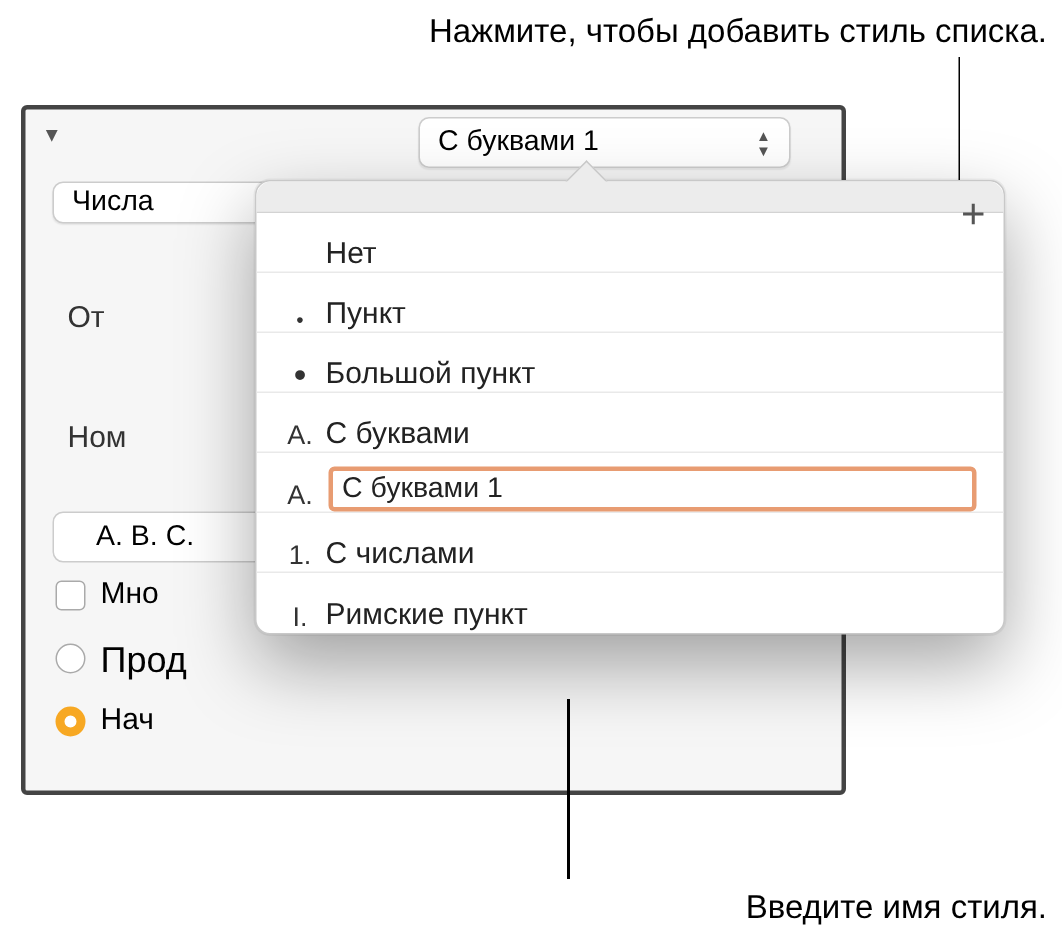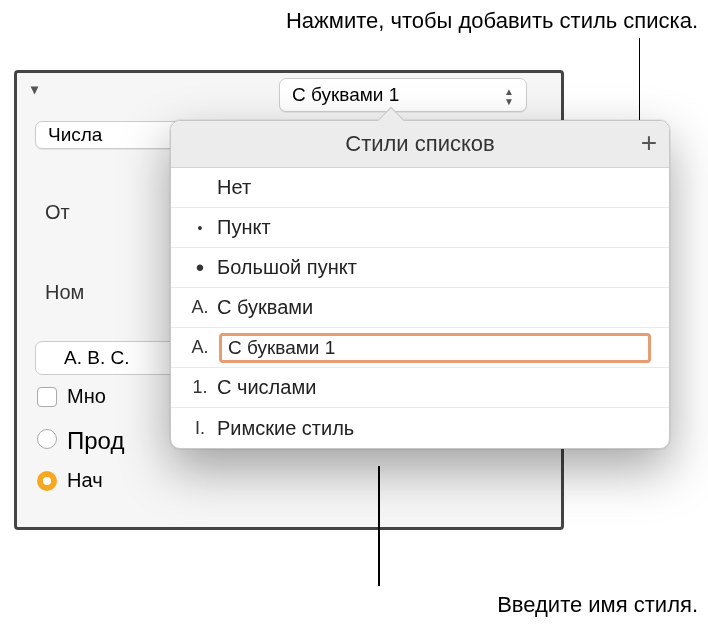--- a/index.html
+++ b/index.html
@@ -183,21 +183,21 @@
       top: 8px;
       font-size: 28px;
       font-weight: 300;
       color: #555;
       cursor: pointer;
       line-height: 28px;
     }
     .pop-list { }
     .pop-item {
       display: flex;
-      align-items: center;
+      align-items: flex-end;
       height: 40px;
       padding: 0 18px 0 46px;
       border-bottom: 1px solid #e9e9e9;
       font-size: 20px;
       color: #222;
       position: relative;
     }
     .pop-item:last-child { border-bottom: none; border-radius: 0 0 10px 10px; }
     .pop-marker {
       position: absolute;
@@ -278,21 +278,20 @@
   <div class="radio rb-prod"></div>
   <div class="lbl-prod">Прод</div>
 
   <div class="radio rb-nach"></div>
   <div class="lbl-nach">Нач</div>
 </div>
 
 <div class="popover">
   <div class="pop-tail"></div>
   <div class="pop-header">
-    <span>Стили списков</span>
     <span class="pop-add">+</span>
   </div>
   <div class="pop-list">
     <div class="pop-item">
       <span class="pop-marker"></span>
       <span>Нет</span>
     </div>
     <div class="pop-item">
       <span class="pop-marker marker-dot-small">•</span>
       <span>Пункт</span>
@@ -308,19 +307,19 @@
     <div class="pop-item">
       <span class="pop-marker">A.</span>
       <span class="edit-field">С буквами 1</span>
     </div>
     <div class="pop-item">
       <span class="pop-marker">1.</span>
       <span>С числами</span>
     </div>
     <div class="pop-item">
       <span class="pop-marker">I.</span>
-      <span>Римские стиль</span>
+      <span>Римские пункт</span>
     </div>
   </div>
 </div>
 
 <div class="leader leader-bottom"></div>
 <div class="annotation annotation-bottom">Введите имя стиля.</div>
 
 </body></html>

